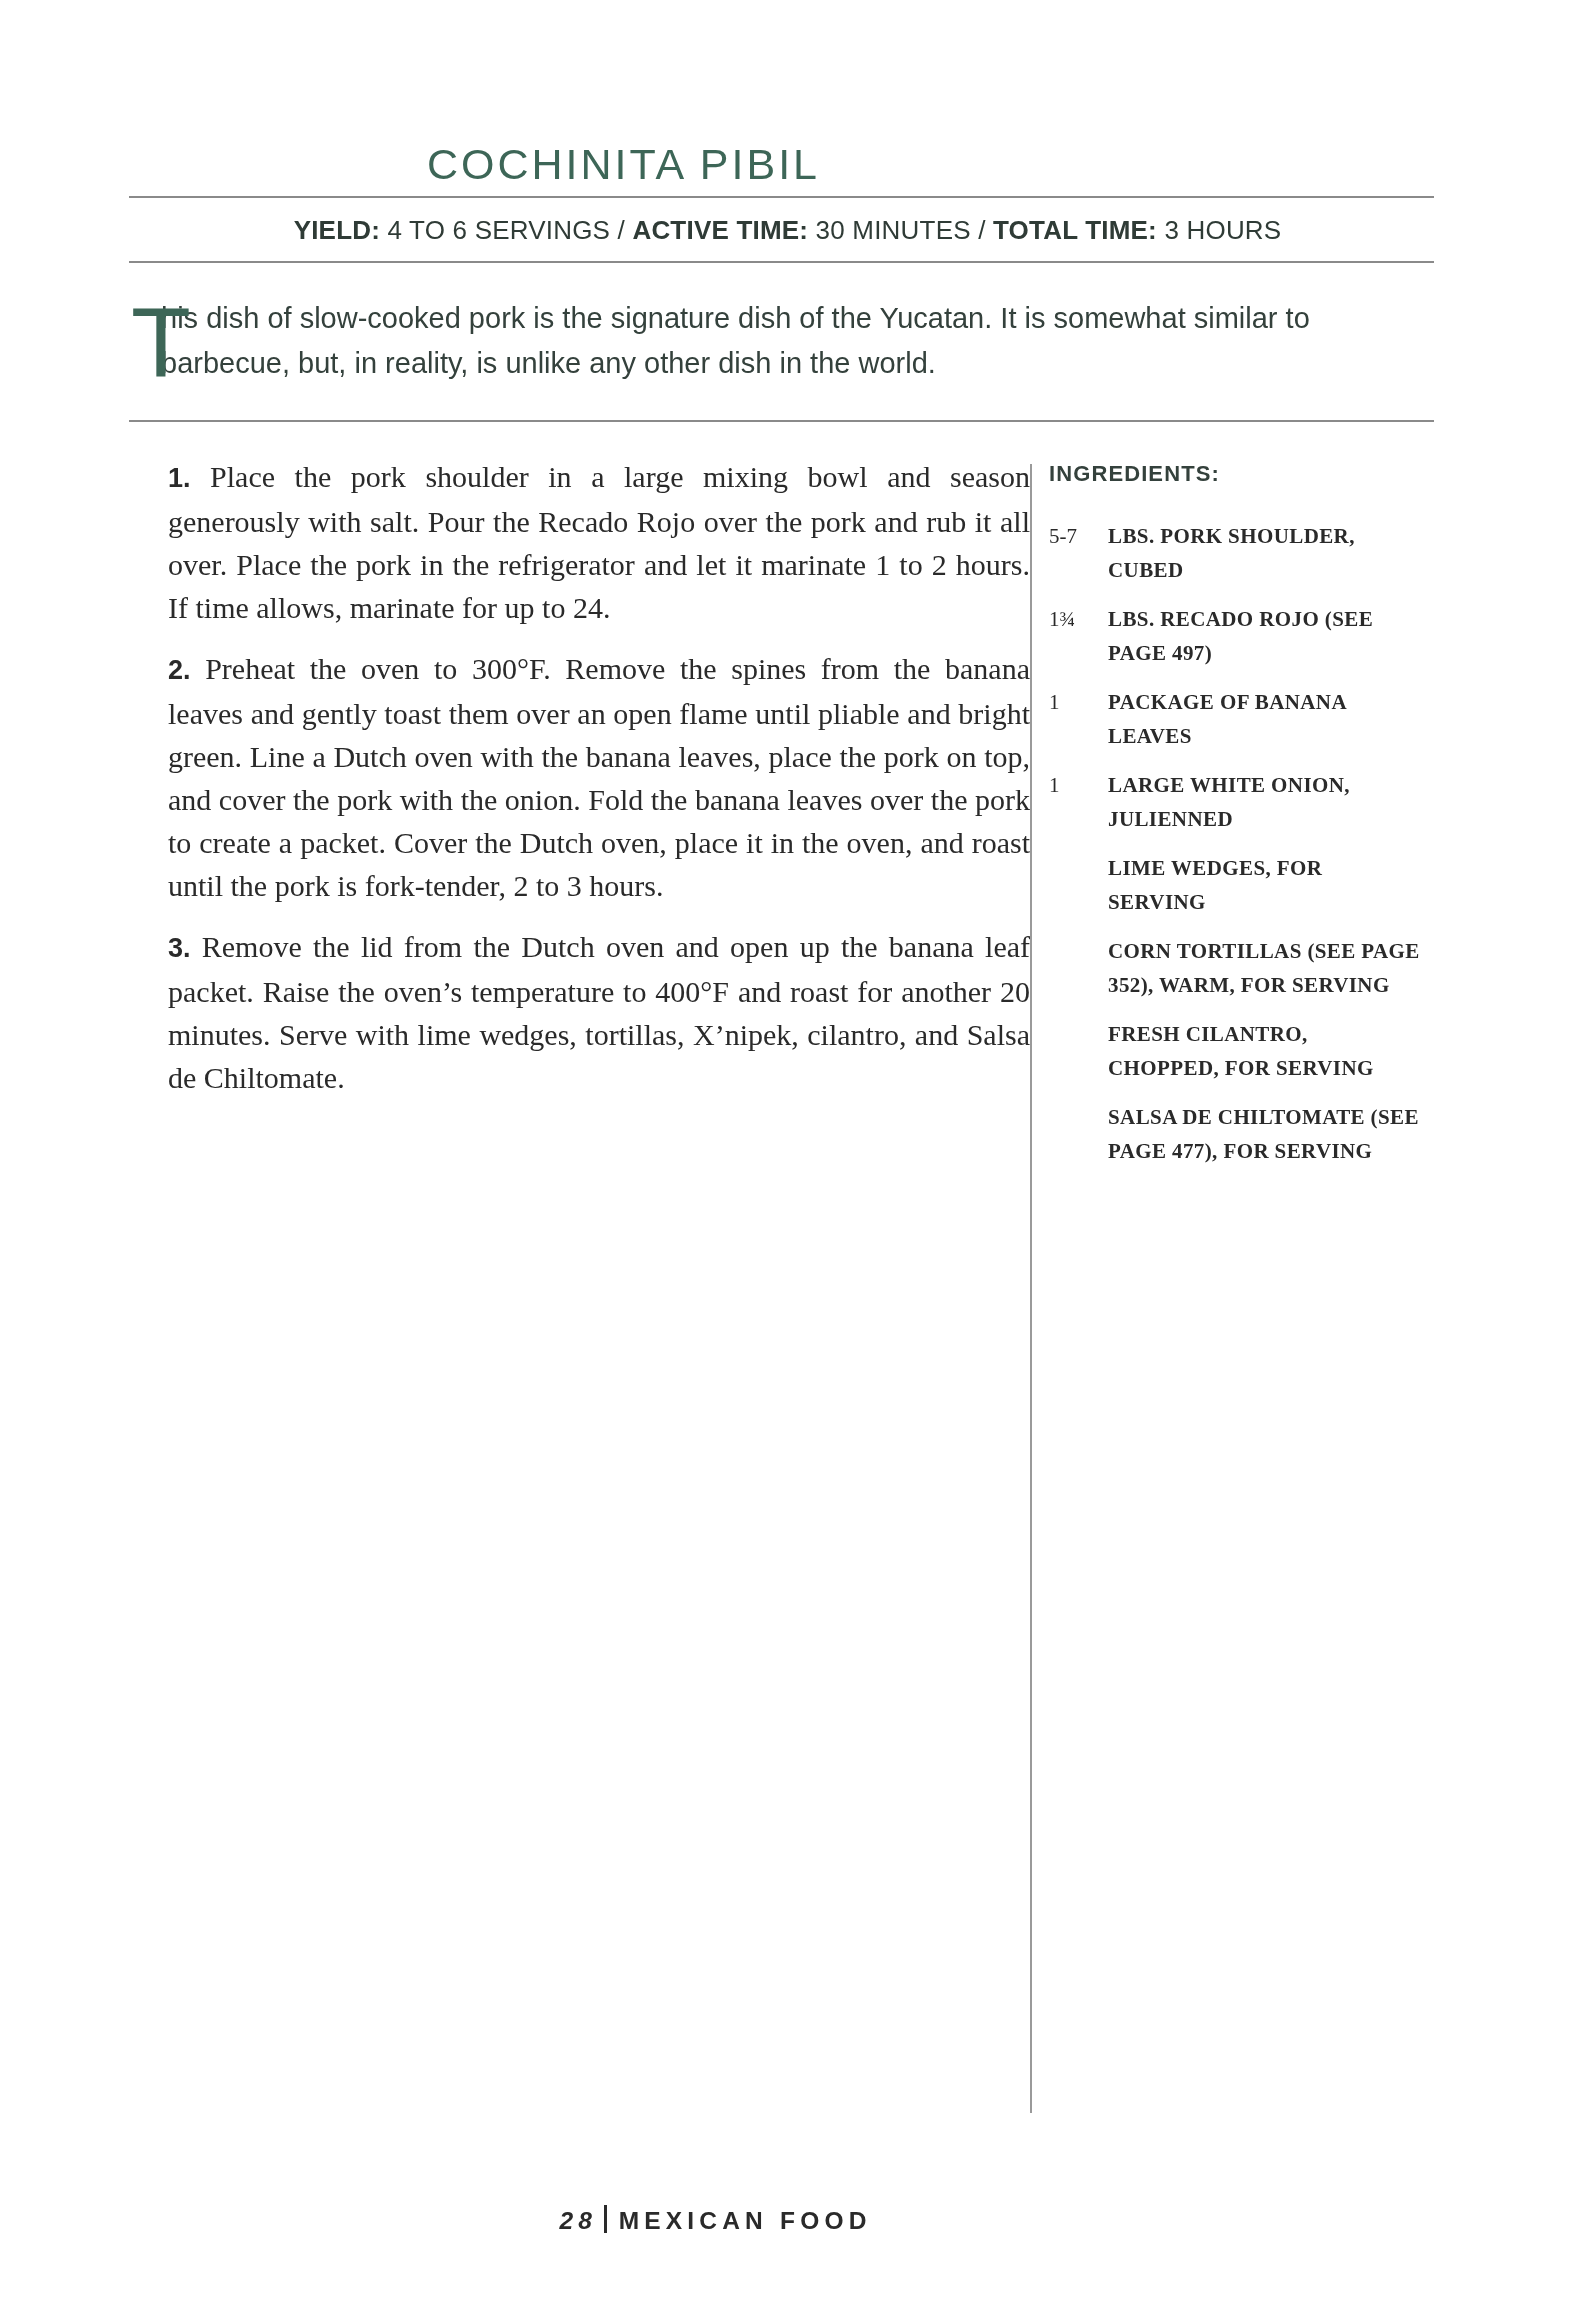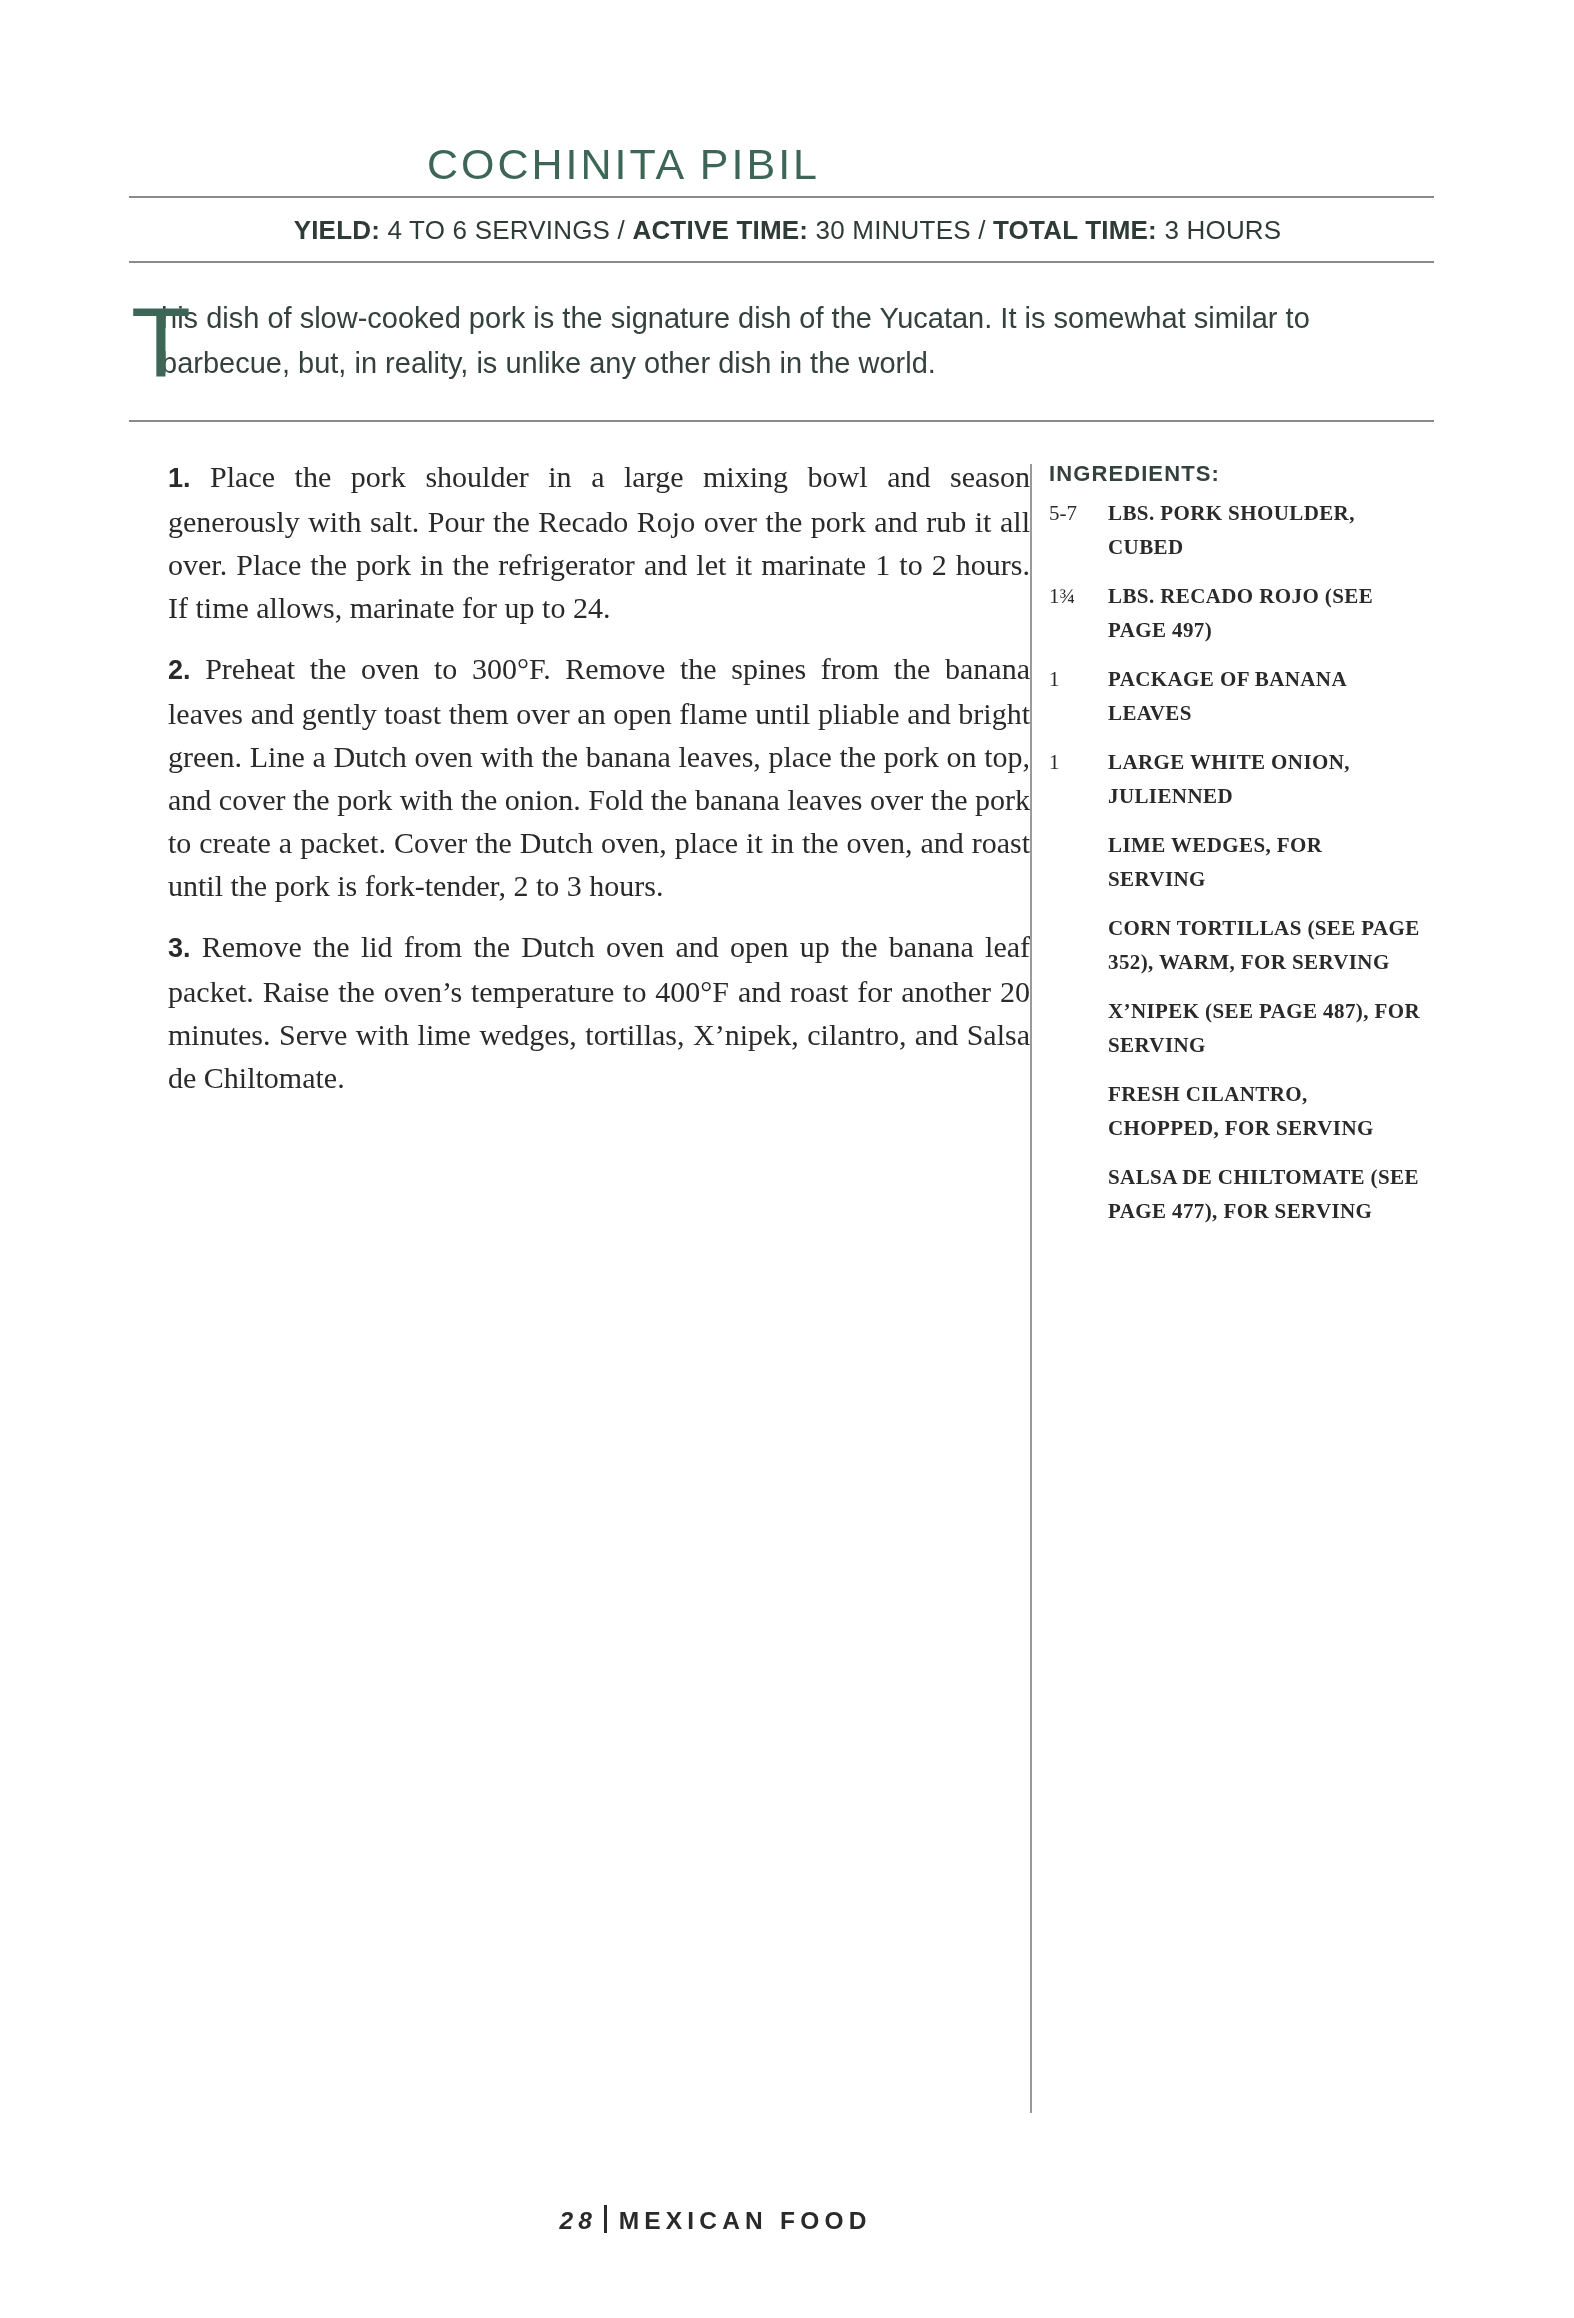--- a/index.html
+++ b/index.html
@@ -53,21 +53,21 @@
       position: absolute; left: 1030px; top: 464px; width: 2.2px; height: 1649px;
       background: #9a9a9a;
     }
     .ingredients {
       position: absolute; left: 1049px; top: 461px; width: 386px;
       font-family: "Liberation Serif", serif;
     }
     .ing-heading {
       font-family: "Liberation Sans", sans-serif; font-weight: bold;
       font-size: 22px; letter-spacing: 1.1px; color: #34413c;
-      margin-bottom: 9px;
+      margin-bottom: 32px;
     }
     .ing-row { display: flex; margin-bottom: 15px; }
     .ing-qty {
       width: 59px; flex: none;
       font-size: 21px; line-height: 34px; color: #2a2a2a;
     }
     .ing-name {
       font-size: 21px; line-height: 34px; font-weight: bold;
       color: #2a2a2a; letter-spacing: 0.4px; width: 312px;
     }
@@ -129,24 +129,20 @@
   <div class="ing-row">
       <span class="ing-qty"></span>
       <span class="ing-name">LIME WEDGES, FOR SERVING</span>
     </div>
   <div class="ing-row">
       <span class="ing-qty"></span>
       <span class="ing-name">CORN TORTILLAS (SEE PAGE 352), WARM, FOR SERVING</span>
     </div>
   <div class="ing-row">
       <span class="ing-qty"></span>
-      <span class="ing-name">X’NIPEK (SEE PAGE 487), FOR SERVING</span>
-    </div>
-  <div class="ing-row">
-      <span class="ing-qty"></span>
       <span class="ing-name">FRESH CILANTRO, CHOPPED, FOR SERVING</span>
     </div>
   <div class="ing-row">
       <span class="ing-qty"></span>
       <span class="ing-name">SALSA DE CHILTOMATE (SEE PAGE 477), FOR SERVING</span>
     </div>
 </div>
 
 <div class="footer">
   <span class="pnum">28</span><span class="sep"></span><span>MEXICAN FOOD</span>

